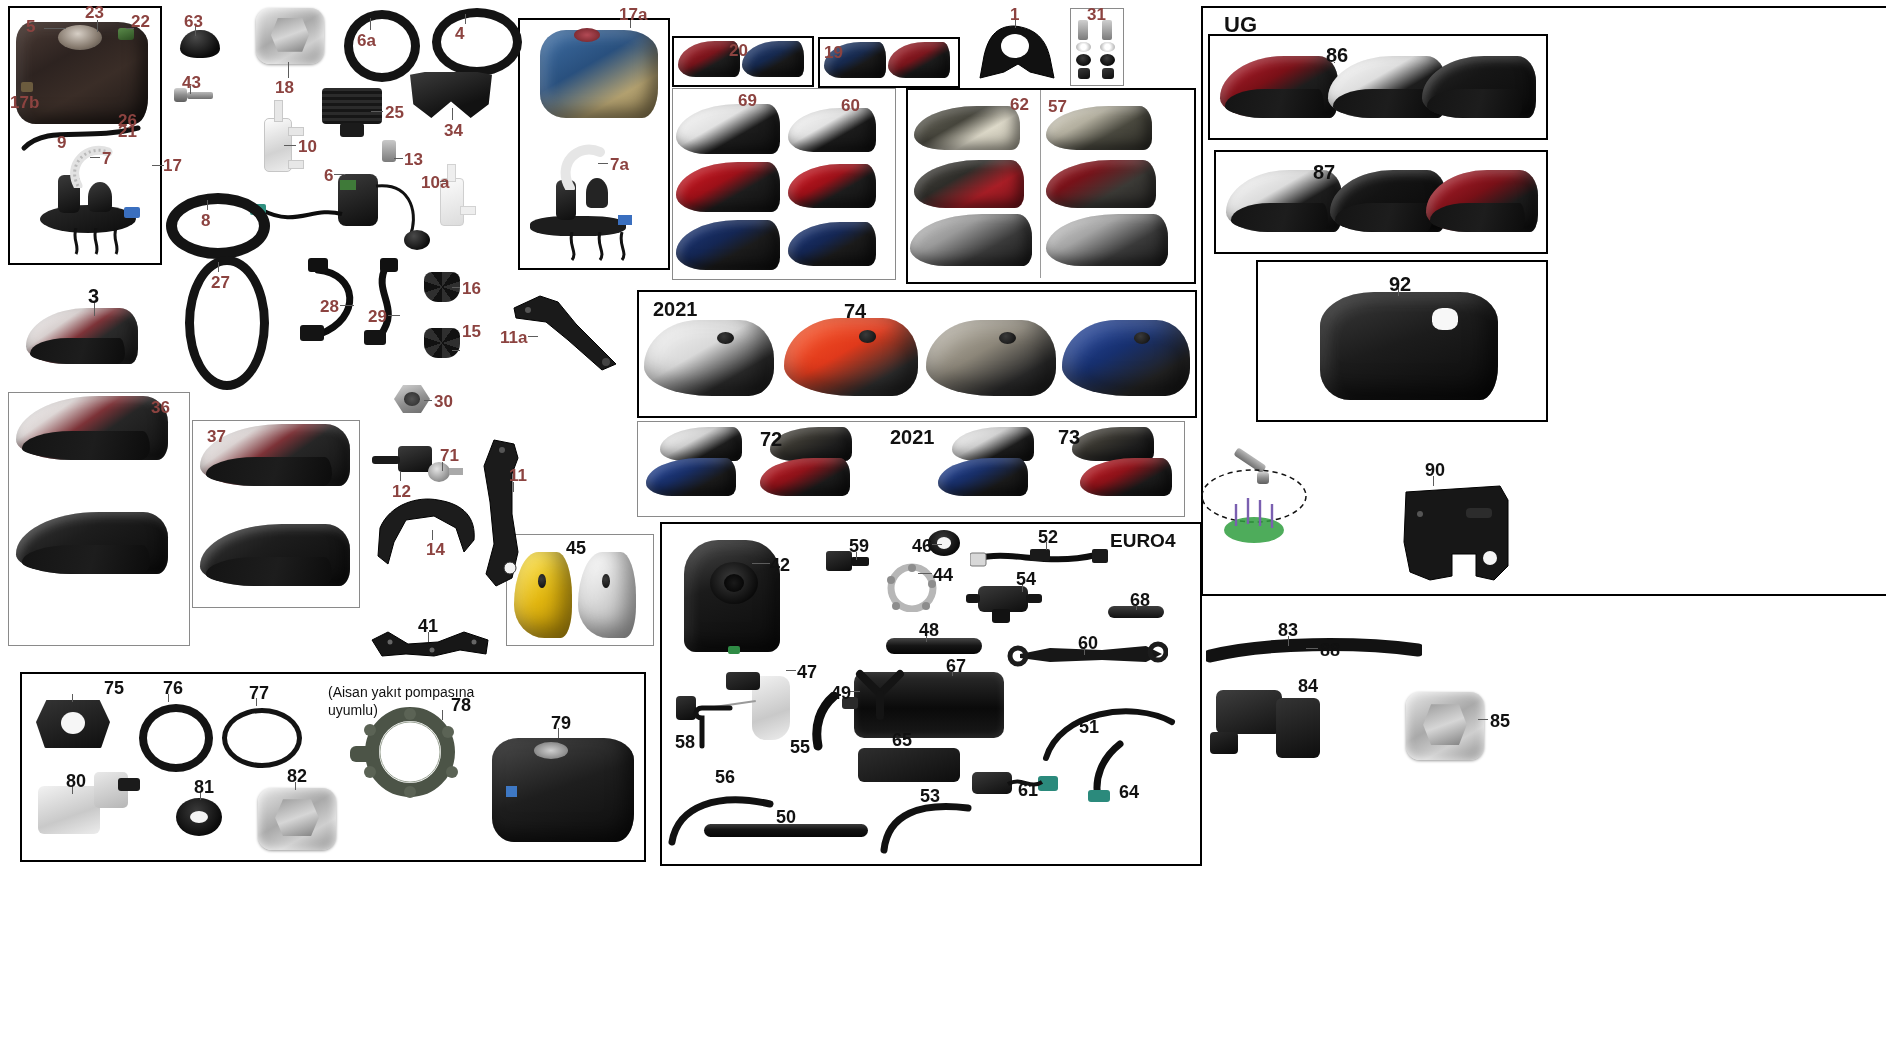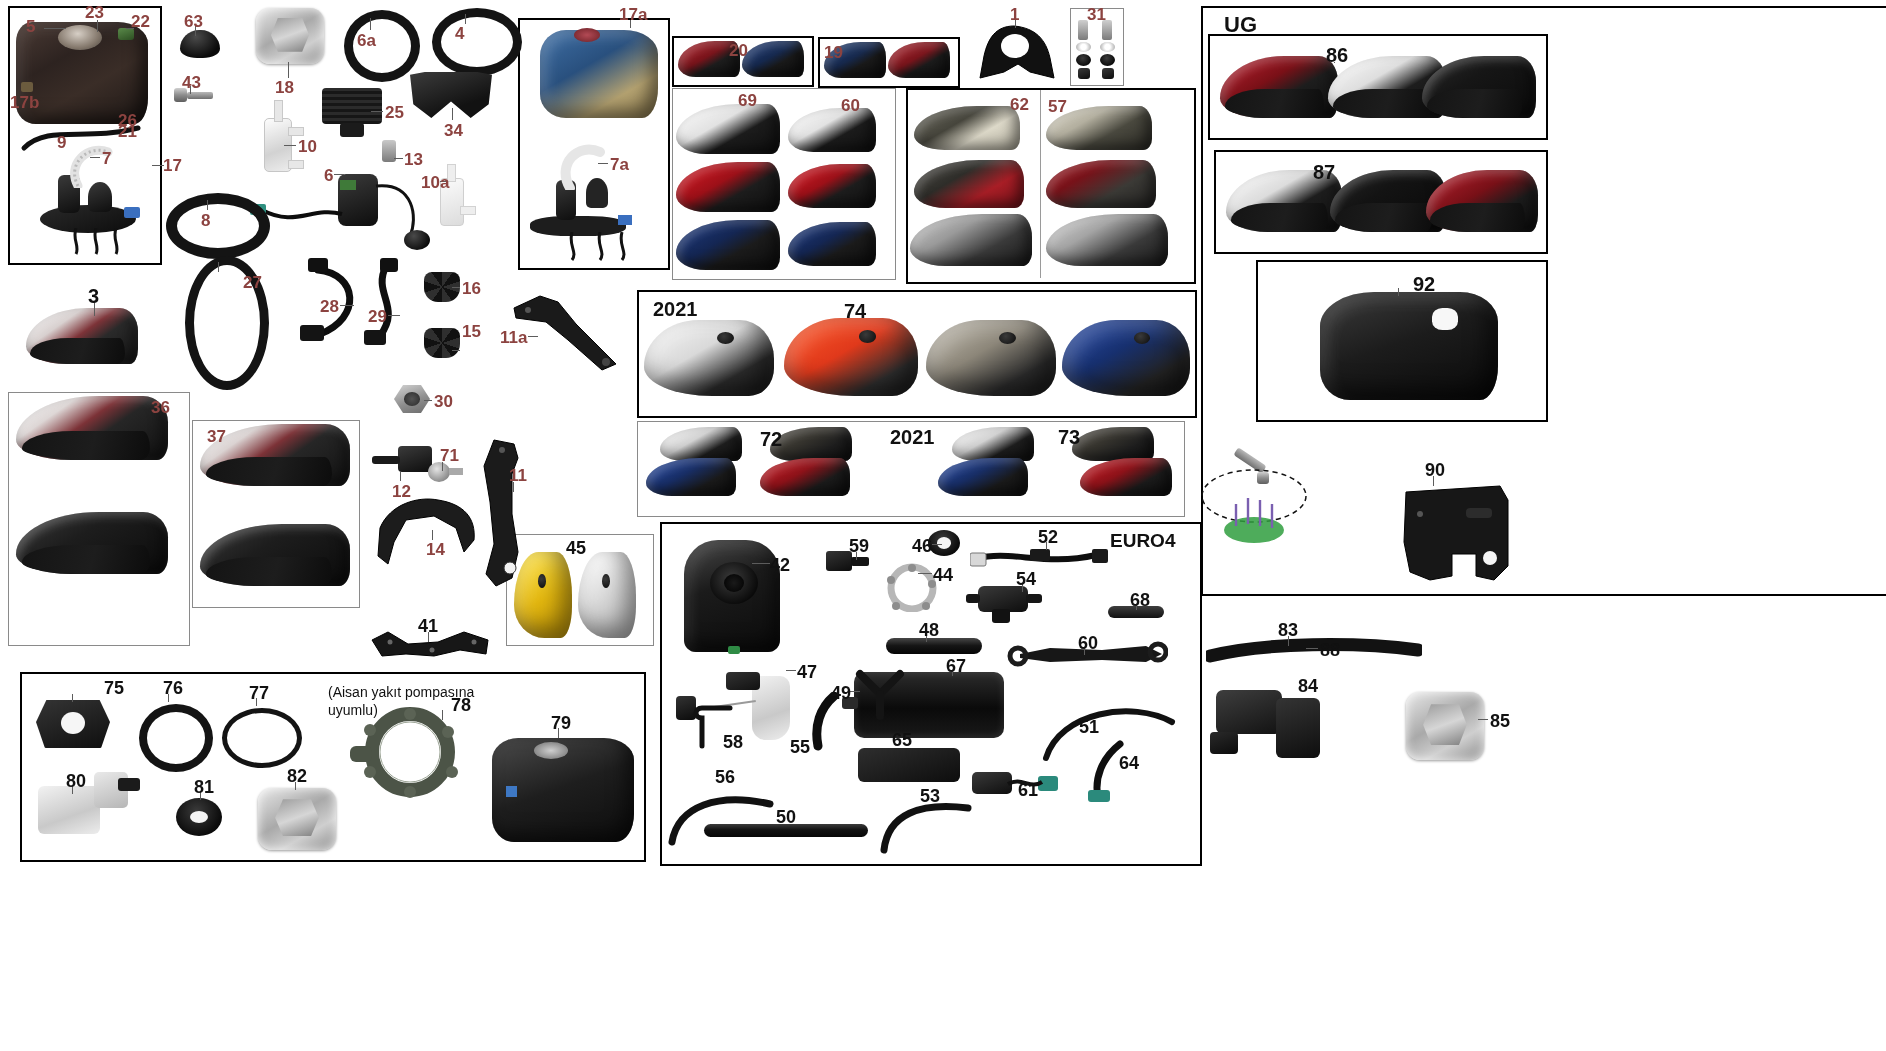--- a/index.html
+++ b/index.html
@@ -624,21 +624,21 @@
       <div class="lbl red s17" style="left: 275px; top: 79px;">18</div>
       <div class="lbl red s17" style="left: 357px; top: 32px;">6a</div>
       <div class="lbl red s17" style="left: 455px; top: 25px;">4</div>
       <div class="lbl red s17" style="left: 444px; top: 122px;">34</div>
       <div class="lbl red s17" style="left: 385px; top: 104px;">25</div>
       <div class="lbl red s17" style="left: 298px; top: 138px;">10</div>
       <div class="lbl red s17" style="left: 404px; top: 151px;">13</div>
       <div class="lbl red s17" style="left: 324px; top: 167px;">6</div>
       <div class="lbl red s17" style="left: 421px; top: 174px;">10a</div>
       <div class="lbl red s17" style="left: 201px; top: 212px;">8</div>
-      <div class="lbl red s17" style="left: 211px; top: 274px; margin-left: 32px;">27</div>
+      <div class="lbl red s17" style="left: 211px; top: 274px;">27</div>
       <div class="lbl blk s20" style="left: 88px; top: 286px;">3</div>
       <div class="lbl red s17" style="left: 320px; top: 298px;">28</div>
       <div class="lbl red s17" style="left: 368px; top: 308px;">29</div>
       <div class="lbl red s17" style="left: 462px; top: 280px;">16</div>
       <div class="lbl red s17" style="left: 462px; top: 323px;">15</div>
       <div class="lbl red s17" style="left: 500px; top: 329px;">11a</div>
       <div class="lbl red s17" style="left: 434px; top: 393px;">30</div>
       <div class="lbl red s17" style="left: 151px; top: 399px;">36</div>
       <div class="lbl red s17" style="left: 207px; top: 428px;">37</div>
       <div class="lbl red s17" style="left: 392px; top: 483px;">12</div>
@@ -665,40 +665,40 @@
       <div class="lbl blk s18" style="left: 912px; top: 537px;">46</div>
       <div class="lbl blk s18" style="left: 933px; top: 566px;">44</div>
       <div class="lbl blk s18" style="left: 1038px; top: 528px;">52</div>
       <div class="lbl blk s18" style="left: 1016px; top: 570px;">54</div>
       <div class="lbl blk s18" style="left: 919px; top: 621px;">48</div>
       <div class="lbl blk s18" style="left: 1130px; top: 591px;">68</div>
       <div class="lbl blk s18" style="left: 1078px; top: 634px;">60</div>
       <div class="lbl blk s18" style="left: 946px; top: 657px;">67</div>
       <div class="lbl blk s18" style="left: 797px; top: 663px;">47</div>
       <div class="lbl blk s18" style="left: 831px; top: 684px;">49</div>
-      <div class="lbl blk s18" style="left: 675px; top: 733px; margin-left: 48px;">58</div>
+      <div class="lbl blk s18" style="left: 675px; top: 733px;">58</div>
       <div class="lbl blk s18" style="left: 790px; top: 738px;">55</div>
       <div class="lbl blk s18" style="left: 892px; top: 731px;">65</div>
       <div class="lbl blk s18" style="left: 1079px; top: 718px;">51</div>
       <div class="lbl blk s18" style="left: 1018px; top: 781px;">61</div>
-      <div class="lbl blk s18" style="left: 1119px; top: 754px;">64</div>
+      <div class="lbl blk s18" style="left: 1119px; top: 783px;">64</div>
       <div class="lbl blk s18" style="left: 920px; top: 787px;">53</div>
       <div class="lbl blk s18" style="left: 715px; top: 768px;">56</div>
       <div class="lbl blk s18" style="left: 776px; top: 808px;">50</div>
       <div class="lbl blk s18" style="left: 66px; top: 679px; margin-left: 38px;">75</div>
       <div class="lbl blk s18" style="left: 163px; top: 679px;">76</div>
       <div class="lbl blk s18" style="left: 249px; top: 684px;">77</div>
       <div class="lbl blk s18" style="left: 451px; top: 696px;">78</div>
       <div class="lbl blk s18" style="left: 551px; top: 714px;">79</div>
       <div class="lbl blk s18" style="left: 66px; top: 772px;">80</div>
       <div class="lbl blk s18" style="left: 194px; top: 778px;">81</div>
       <div class="lbl blk s18" style="left: 287px; top: 767px;">82</div>
       <div class="lbl blk s20" style="left: 1326px; top: 45px;">86</div>
       <div class="lbl blk s20" style="left: 1313px; top: 162px;">87</div>
-      <div class="lbl blk s20" style="left: 1389px; top: 274px; margin-left: 24px;">92</div>
+      <div class="lbl blk s20" style="left: 1389px; top: 274px;">92</div>
       <div class="lbl blk s18" style="left: 1320px; top: 641px;">88</div>
       <div class="lbl blk s18" style="left: 1425px; top: 461px;">90</div>
       <div class="lbl blk s18" style="left: 1278px; top: 621px;">83</div>
       <div class="lbl blk s18" style="left: 1298px; top: 677px;">84</div>
       <div class="lbl blk s18" style="left: 1490px; top: 712px;">85</div>
     </div>
 
   <div class="grp-title" style="left:1224px;top:12px;font-size:22px;">UG</div>
   <div class="grp-title" style="left:1110px;top:530px;font-size:19px;">EURO4</div>
   <div class="grp-title" style="left:653px;top:298px;font-size:20px;">2021</div>

